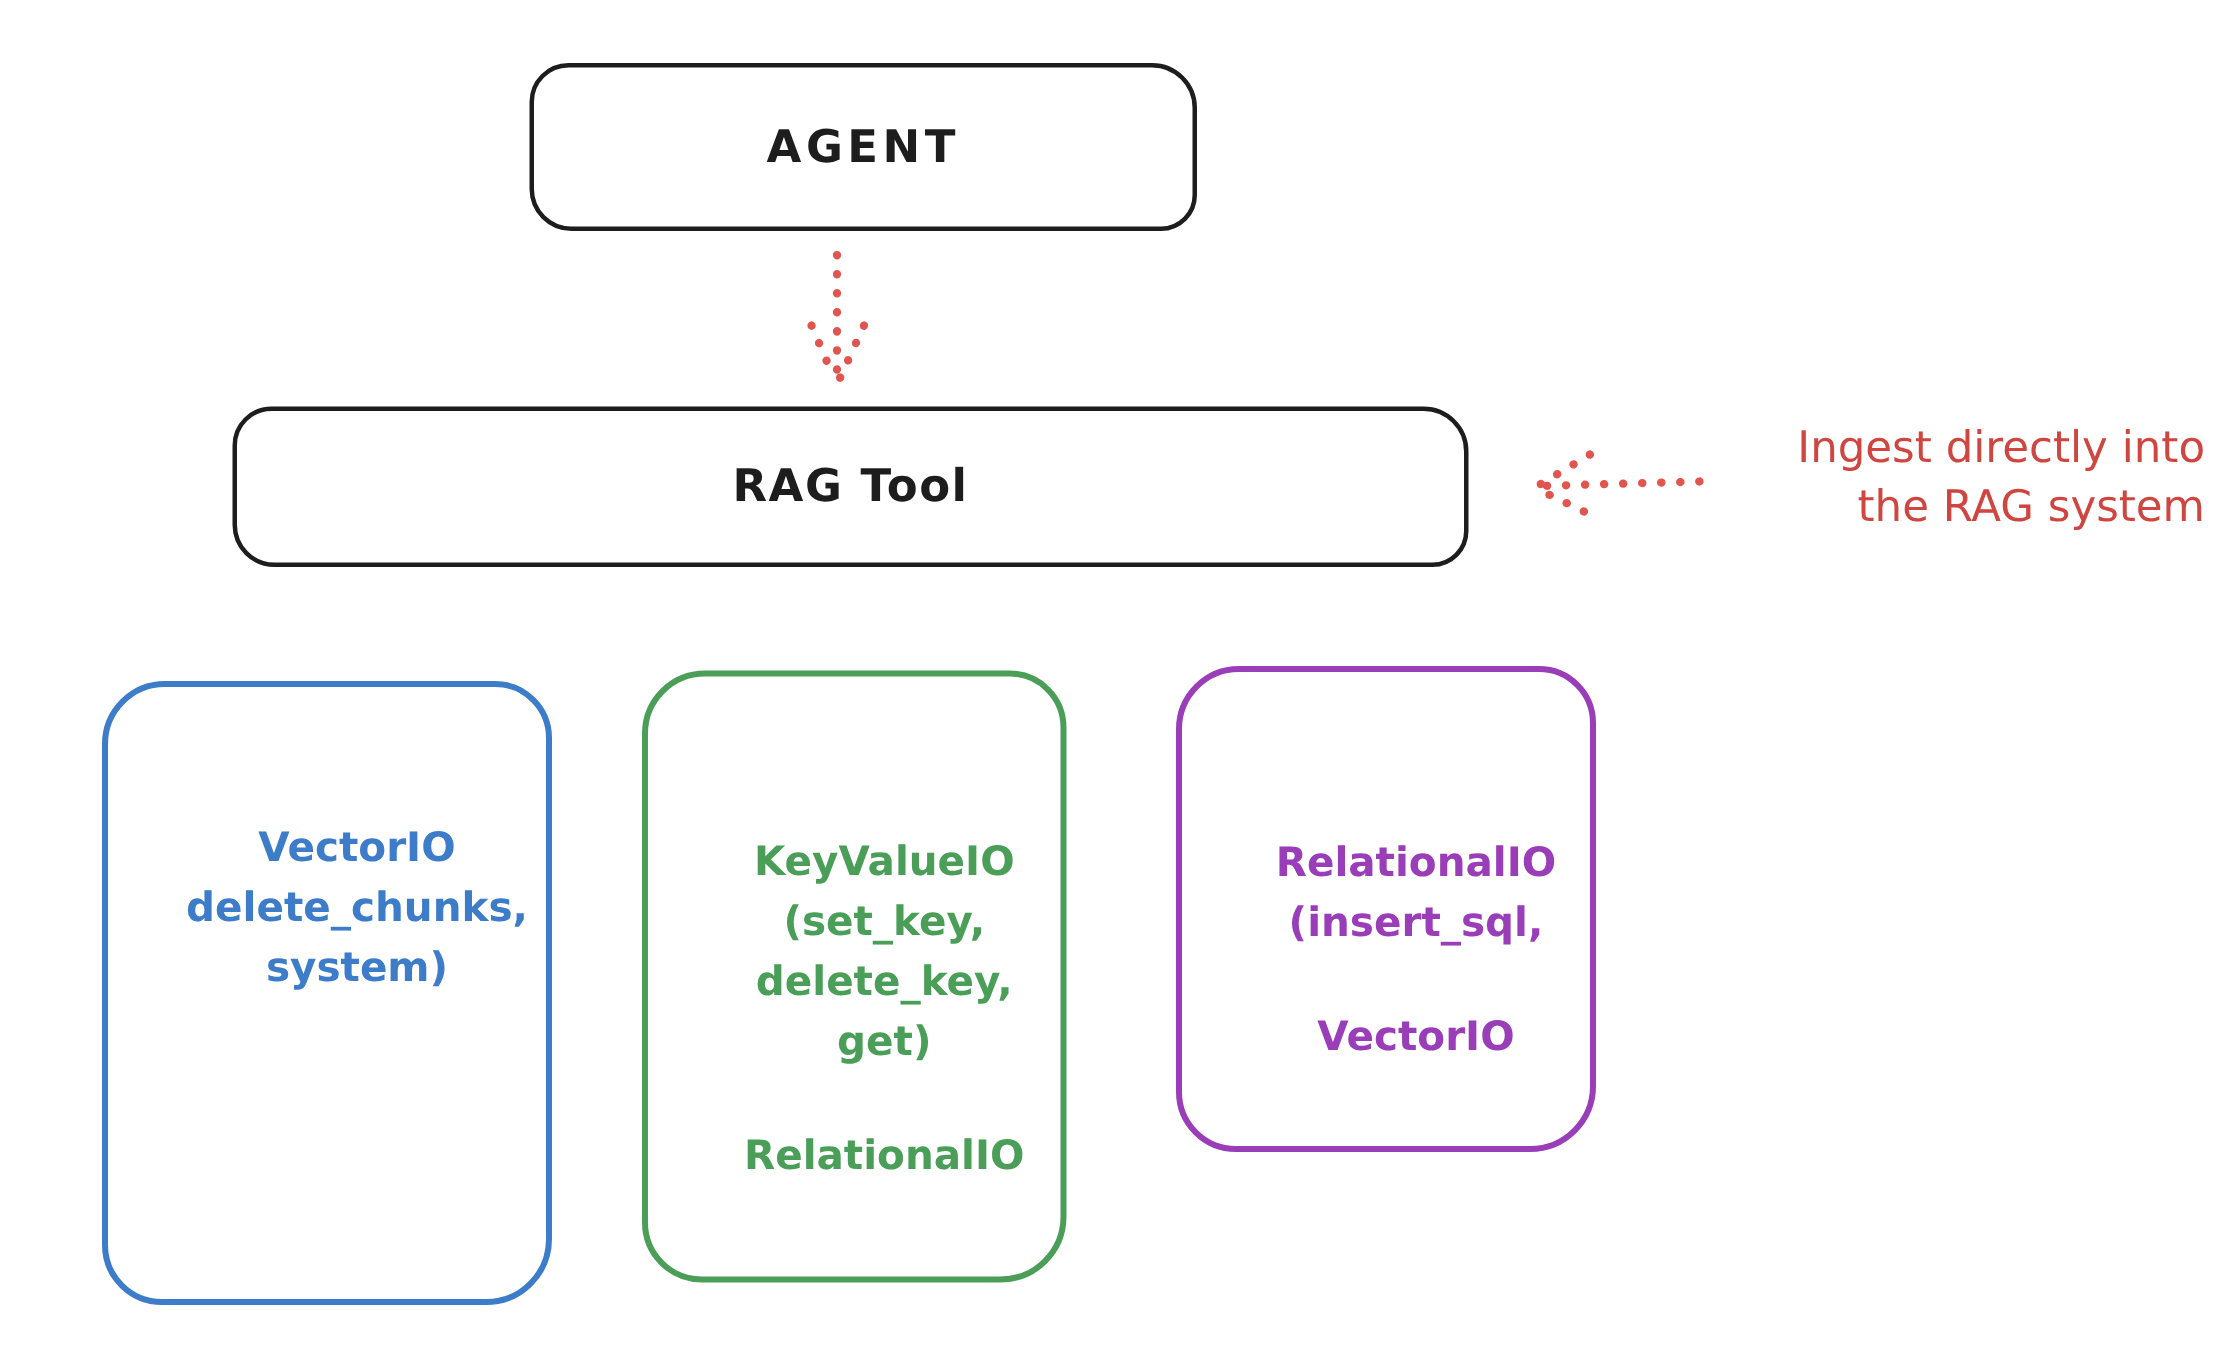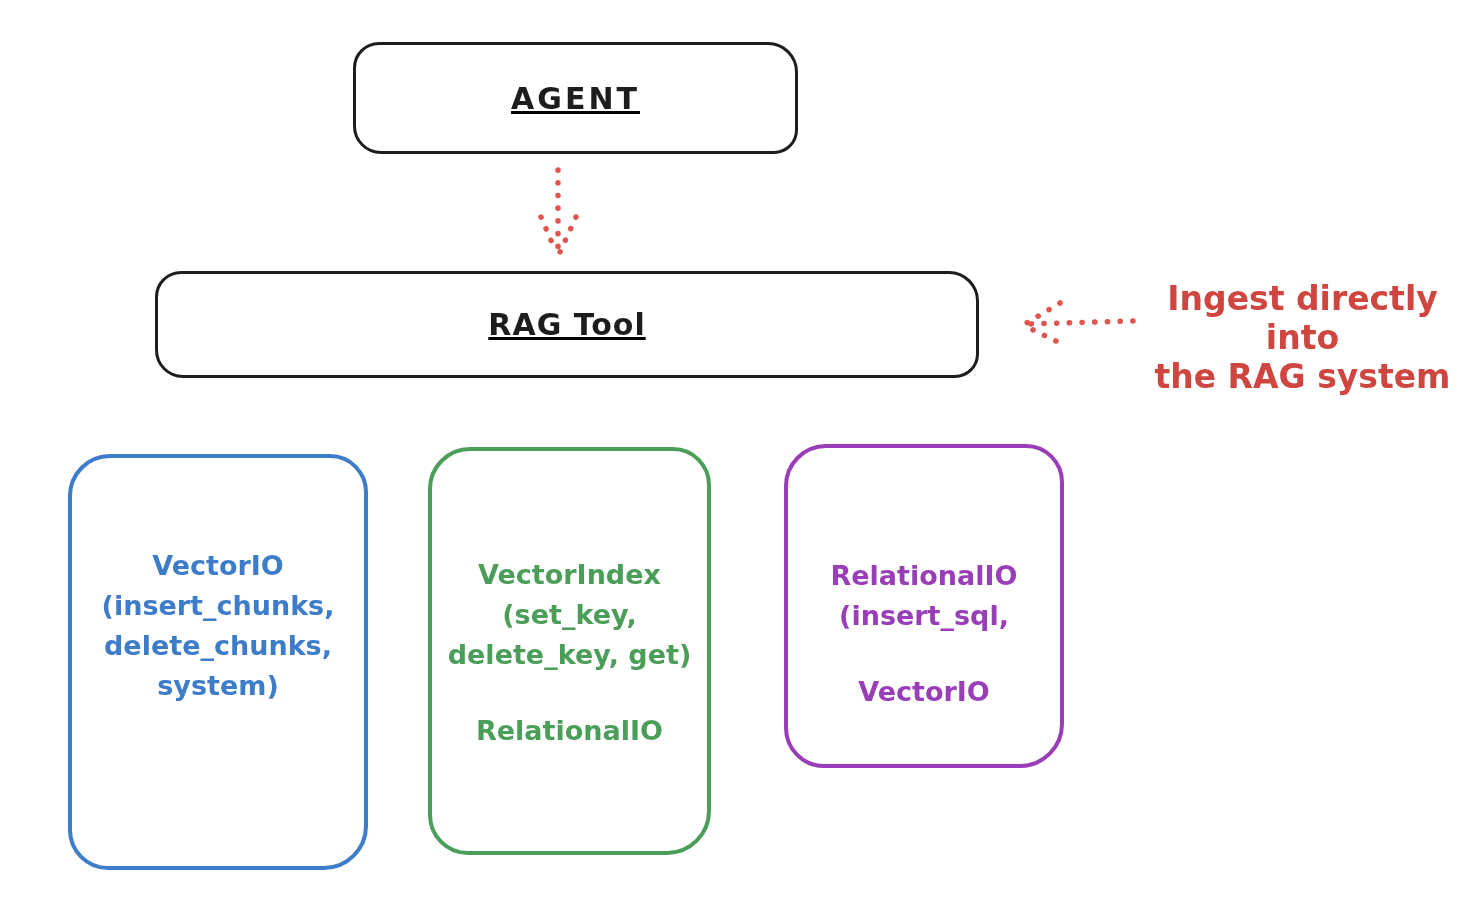--- a/index.html
+++ b/index.html
@@ -18,53 +18,52 @@
     width:1484px;height:910px;overflow:hidden;position:relative;
   }
   .canvas{position:absolute;inset:0;width:1484px;height:910px;}
 
   
   .node{
     position:absolute;
     background:transparent;
     display:flex;align-items:center;justify-content:center;
     text-align:left;
-    text-decoration:underline;
   }
   .node-ink{
     border:3.5px solid var(--ink);
     border-radius:26px 30px 24px 28px;
   }
   .node-label{
     color:var(--ink);
     font-size:30px;font-weight:700;letter-spacing:3px;
   }
   .node-agent{left:353px;top:42px;width:445px;height:112px;}
   .node-rag{left:155px;top:271px;width:824px;height:107px;}
   .node-rag .node-label{letter-spacing:1px;}
 
   .store{
     position:absolute;
     border-width:4px;border-style:solid;
     border-radius:42px 38px 44px 40px;
     display:flex;flex-direction:column;align-items:center;
     text-align:center;
-    font-size:27px;font-weight:700;line-height:40px;
+    font-size:27px;font-weight:700;line-height:40px;padding-left:40px;
   }
   .store-blue{left:68px;top:454px;width:300px;height:416px;border-color:var(--blue);color:var(--blue);padding-top:88px;}
   .store-green{left:428px;top:447px;width:283px;height:408px;border-color:var(--green);color:var(--green);padding-top:104px;}
   .store-purple{left:784px;top:444px;width:280px;height:324px;border-color:var(--purple);color:var(--purple);padding-top:108px;}
   .store-footer{margin-top:36px;}
 
   
   .annotation{
     position:absolute;left:1135px;top:279px;width:335px;
     color:var(--annotation_red);
-    font-size:33px;font-weight:700;line-height:39px;
-    text-align:center;
+    font-size:29px;font-weight:400;line-height:39px;
+    text-align:right;
   }
 
   
   svg.arrows{position:absolute;left:0;top:0;pointer-events:none;}
   .dotline{
     fill:none;stroke:var(--arrow_red);
     stroke-width:5.5;stroke-linecap:round;
     stroke-dasharray:0.2 12.5;
   }
 </style>
@@ -94,27 +93,26 @@
     </g>
   </svg>
 
   <div class="annotation">
     <div>Ingest directly into</div>
     <div>the RAG system</div>
   </div>
 
   <div class="store store-blue">
     <div>VectorIO</div>
-    <div>(insert_chunks,</div>
     <div>delete_chunks,</div>
     <div>system)</div>
   </div>
 
   <div class="store store-green">
-    <div>VectorIndex</div>
+    <div>KeyValueIO</div>
     <div>(set_key,</div>
     <div>delete_key, get)</div>
     <div class="store-footer">RelationalIO</div>
   </div>
 
   <div class="store store-purple">
     <div>RelationalIO</div>
     <div>(insert_sql,</div>
     <div class="store-footer">VectorIO</div>
   </div>

